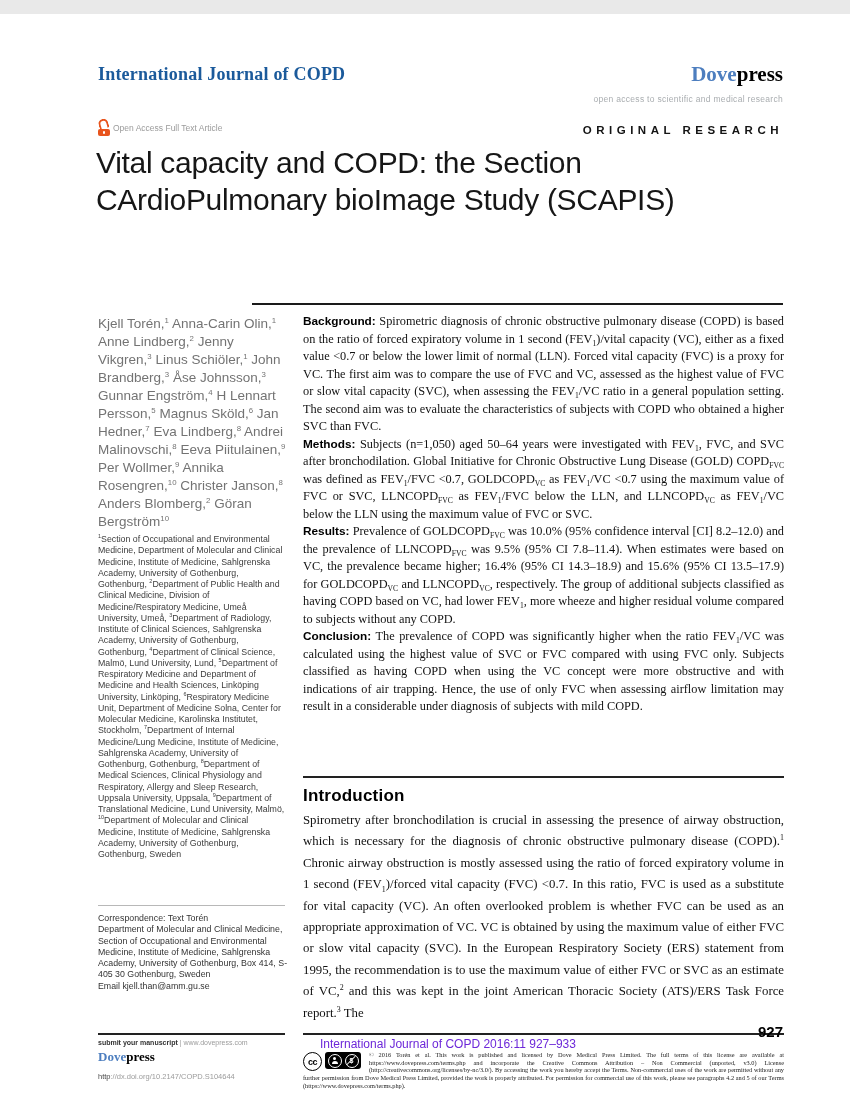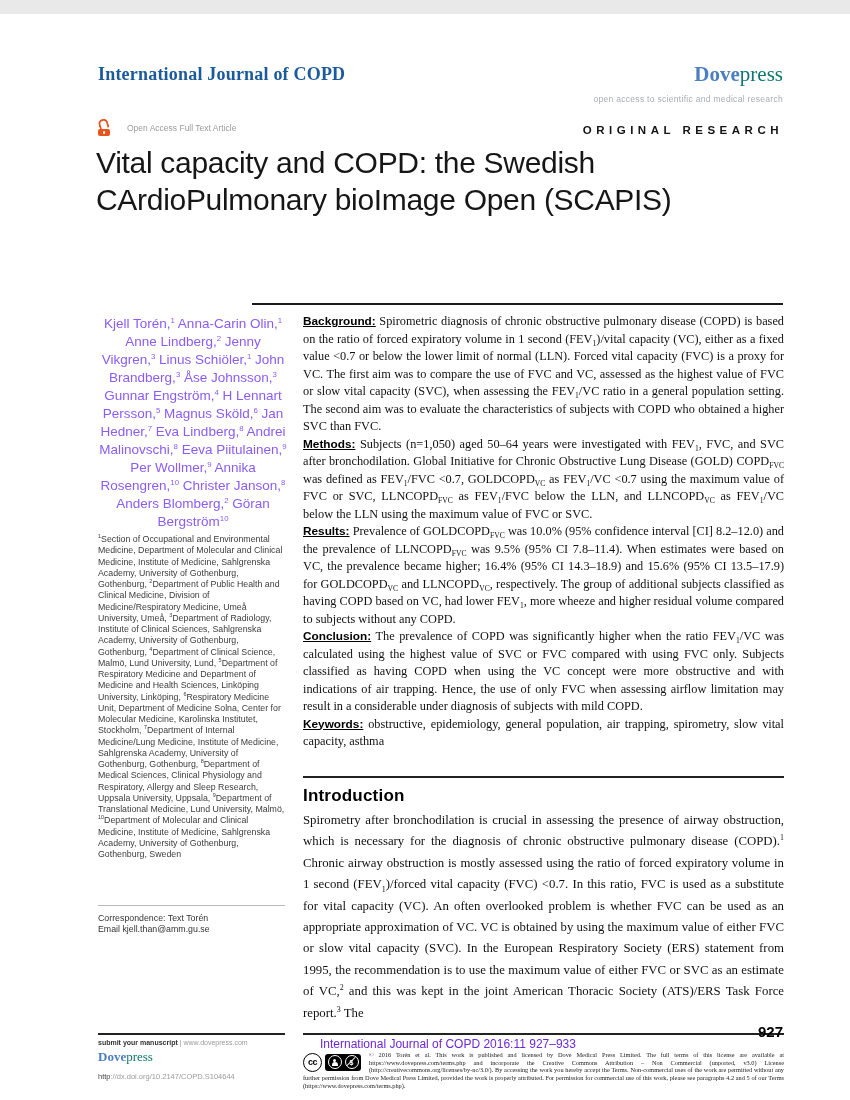--- a/index.html
+++ b/index.html
@@ -9,57 +9,57 @@
     font-family:"Liberation Serif", serif; color:#1a1a1a;
   }
   sup { font-size:62%; vertical-align:super; line-height:0; }
   sub { font-size:62%; vertical-align:sub; line-height:0; }
 
   
   .journal-name { position:absolute; left:98px; top:50px;
     font:700 18px "Liberation Serif", serif; color:#1b5a9b; letter-spacing:0.2px; }
   .dovepress-header { position:absolute; right:67px; top:48px;
     font:700 21px "Liberation Serif", serif; }
-  .dove { color:#4d7ebf; } .press { color:#0f766e; font-weight:400; }
+  .dove { color:#4d7ebf; } .press { color:#000000; font-weight:700; }
   .tagline { position:absolute; right:67px; top:80px;
     font:400 8.5px "Liberation Sans", sans-serif; color:#a9adb0; letter-spacing:0.3px; }
-  .oa-row { position:absolute; left:98px; top:106px; display:flex; align-items:center; gap:16px; }
+  .oa-row { position:absolute; left:98px; top:106px; display:flex; align-items:center; gap:2px; }
   .oa-icon { position:relative; width:13px; height:16px; }
   .oa-shackle { position:absolute; top:0; left:2px; width:6px; height:8px;
     border:2.2px solid #e8541d; border-bottom:none; border-radius:5px 5px 0 0;
     transform:rotate(-16deg); transform-origin:bottom left; }
   .oa-body { position:absolute; bottom:0; left:0; width:12px; height:7.5px;
     background:#e8541d; border-radius:2px; }
   .oa-key { position:absolute; bottom:2.5px; left:4.7px; width:2.5px; height:2.5px;
     background:#fff; border-radius:50%; }
   .oa-label { font:400 8.5px "Liberation Sans", sans-serif; color:#9b9b9b; }
   .article-type { position:absolute; right:67px; top:110px;
     font:600 11.5px "Liberation Sans", sans-serif; letter-spacing:4.5px; color:#141414; }
 
   
   .article-title { position:absolute; left:96px; top:130px; width:590px; margin:0;
     font:400 30px/37px "Liberation Sans", sans-serif; letter-spacing:-0.3px; color:#161616; }
 
   
   .abstract-top-rule { position:absolute; left:252px; top:289px; width:531px; height:2px; background:#1a1a1a; }
 
   .author-list { position:absolute; left:98px; top:301px; width:190px;
-    font:400 13.5px/18px "Liberation Sans", sans-serif; color:#8b5cf6;text-align:center; }
+    font:400 13.5px/18px "Liberation Sans", sans-serif; color:#737373; }
   .author-list sup { font-size:58%; }
   .affiliations { position:absolute; left:98px; top:520px; width:190px;
     font:400 8.8px/11.25px "Liberation Sans", sans-serif; color:#3c3c3c; }
   .corr-rule { position:absolute; left:98px; top:891px; width:187px; height:1px; background:#b8b8b8; }
   .correspondence { position:absolute; left:98px; top:899px; width:190px;
     font:400 8.8px/11.3px "Liberation Sans", sans-serif; color:#333; }
   .correspondence .email-link { color:#333; }
 
   .abstract { position:absolute; left:303px; top:299px; width:481px; }
   .abstract p { margin:0; font:400 12.3px/17.5px "Liberation Serif", serif;
     text-align:justify; color:#111; }
-  .abs-label { font:700 11.8px "Liberation Sans", sans-serif; color:#000;text-decoration:underline; }
+  .abs-label { font:700 11.8px "Liberation Sans", sans-serif; color:#000; }
 
   .kw-rule { position:absolute; left:303px; top:762px; width:481px; height:1.5px; background:#222; }
   .intro-heading { position:absolute; left:303px; top:772px; margin:0;
     font:700 17px "Liberation Sans", sans-serif; color:#000; letter-spacing:0.2px; }
   .intro-text { position:absolute; left:303px; top:796px; width:481px; margin:0;
     font:400 12.8px/21.4px "Liberation Serif", serif; text-align:justify; color:#111; }
 
   
   .footer-rule-left { position:absolute; left:98px; top:1019px; width:187px; height:2px; background:#222; }
   .footer-rule-right { position:absolute; left:303px; top:1019px; width:481px; height:2px; background:#222; }
@@ -71,21 +71,21 @@
   .doi-line { position:absolute; left:98px; top:1058px;
     font:400 7.5px "Liberation Sans", sans-serif; color:#9b9b9b; }
   .doi-line .doi-prefix { font-weight:400; color:#4a4a4a; }
   .citation { position:absolute; left:320px; top:1023px;
     font:400 12px "Liberation Sans", sans-serif; color:#6d28d9; }
   .page-number { position:absolute; right:67px; top:1009px;
     font:700 15px "Liberation Sans", sans-serif; color:#000; }
   .license-block { position:absolute; left:303px; top:1037px; width:481px;
     font:400 6.3px/7.7px "Liberation Serif", serif; color:#222; text-align:justify; }
   .cc-badge { float:left; width:60px; height:20px; margin:1px 6px 1px 0;
-    display:flex; align-items:center; gap:3px; }
+    display:flex; gap:3px; }
   .cc-circle { width:17px; height:17px; border:1.8px solid #000; border-radius:50%;
     display:flex; align-items:center; justify-content:center;
     font:700 9px "Liberation Sans", sans-serif; color:#000; letter-spacing:-0.5px; }
   .cc-box { width:36px; height:17px; background:#000; border-radius:3px;
     display:flex; align-items:center; justify-content:center; gap:3px; }
   .cc-chip { position:relative; width:12px; height:12px; border:1px solid #fff; border-radius:50%;
     display:flex; flex-direction:column; align-items:center; justify-content:center; }
   .person-head { width:3px; height:3px; background:#fff; border-radius:50%; margin-bottom:0.5px; }
   .person-body { width:6px; height:3.5px; background:#fff; border-radius:3px 3px 0 0; }
   .nc-dollar { color:#fff; font:700 7px "Liberation Sans", sans-serif; }
@@ -104,38 +104,38 @@
   <div class="oa-row">
     <span class="oa-icon">
       <span class="oa-shackle"></span>
         <span class="oa-body"></span>
         <span class="oa-key"></span>
     </span>
     <span class="oa-label">Open Access Full Text Article</span>
   </div>
   <div class="article-type">ORIGINAL RESEARCH</div>
 
-  <h1 class="article-title">Vital capacity and COPD: the Swedish CArdioPulmonary bioImage Open (SCAPIS)</h1>
+  <h1 class="article-title">Vital capacity and COPD: the Section CArdioPulmonary bioImage Study (SCAPIS)</h1>
 
   <div class="abstract-top-rule"></div>
 
   <div class="author-list">Kjell Torén,<sup>1</sup> Anna-Carin Olin,<sup>1</sup> Anne Lindberg,<sup>2</sup> Jenny Vikgren,<sup>3</sup> Linus Schiöler,<sup>1</sup> John Brandberg,<sup>3</sup> Åse Johnsson,<sup>3</sup> Gunnar Engström,<sup>4</sup> H Lennart Persson,<sup>5</sup> Magnus Sköld,<sup>6</sup> Jan Hedner,<sup>7</sup> Eva Lindberg,<sup>8</sup> Andrei Malinovschi,<sup>8</sup> Eeva Piitulainen,<sup>9</sup> Per Wollmer,<sup>9</sup> Annika Rosengren,<sup>10</sup> Christer Janson,<sup>8</sup> Anders Blomberg,<sup>2</sup> Göran Bergström<sup>10</sup></div>
   <div class="affiliations"><sup>1</sup>Section of Occupational and Environmental Medicine, Department of Molecular and Clinical Medicine, Institute of Medicine, Sahlgrenska Academy, University of Gothenburg, Gothenburg, <sup>2</sup>Department of Public Health and Clinical Medicine, Division of Medicine/Respiratory Medicine, Umeå University, Umeå, <sup>3</sup>Department of Radiology, Institute of Clinical Sciences, Sahlgrenska Academy, University of Gothenburg, Gothenburg, <sup>4</sup>Department of Clinical Science, Malmö, Lund University, Lund, <sup>5</sup>Department of Respiratory Medicine and Department of Medicine and Health Sciences, Linköping University, Linköping, <sup>6</sup>Respiratory Medicine Unit, Department of Medicine Solna, Center for Molecular Medicine, Karolinska Institutet, Stockholm, <sup>7</sup>Department of Internal Medicine/Lung Medicine, Institute of Medicine, Sahlgrenska Academy, University of Gothenburg, Gothenburg, <sup>8</sup>Department of Medical Sciences, Clinical Physiology and Respiratory, Allergy and Sleep Research, Uppsala University, Uppsala, <sup>9</sup>Department of Translational Medicine, Lund University, Malmö, <sup>10</sup>Department of Molecular and Clinical Medicine, Institute of Medicine, Sahlgrenska Academy, University of Gothenburg, Gothenburg, Sweden</div>
   <div class="corr-rule"></div>
   <div class="correspondence">
     <div>Correspondence: Text Torén</div>
+    <div>Department of Molecular and Clinical Medicine, Section of Occupational and Environmental Medicine, Institute of Medicine, Sahlgrenska Academy, University of Gothenburg, Box 414, S-405 30 Gothenburg, Sweden</div>
     <div><span>Email </span><span class="email-link">kjell.than@amm.gu.se</span></div>
   </div>
 
   <div class="abstract" id="abstract-container">
       <p><span class="abs-label">Background:</span><span> Spirometric diagnosis of chronic obstructive pulmonary disease (COPD) is based on the ratio of forced expiratory volume in 1 second (FEV<sub>1</sub>)/vital capacity (VC), either as a fixed value &lt;0.7 or below the lower limit of normal (LLN). Forced vital capacity (FVC) is a proxy for VC. The first aim was to compare the use of FVC and VC, assessed as the highest value of FVC or slow vital capacity (SVC), when assessing the FEV<sub>1</sub>/VC ratio in a general population setting. The second aim was to evaluate the characteristics of subjects with COPD who obtained a higher SVC than FVC.</span></p>
       <p><span class="abs-label">Methods:</span><span> Subjects (n=1,050) aged 50–64 years were investigated with FEV<sub>1</sub>, FVC, and SVC after bronchodilation. Global Initiative for Chronic Obstructive Lung Disease (GOLD) COPD<sub>FVC</sub> was defined as FEV<sub>1</sub>/FVC &lt;0.7, GOLDCOPD<sub>VC</sub> as FEV<sub>1</sub>/VC &lt;0.7 using the maximum value of FVC or SVC, LLNCOPD<sub>FVC</sub> as FEV<sub>1</sub>/FVC below the LLN, and LLNCOPD<sub>VC</sub> as FEV<sub>1</sub>/VC below the LLN using the maximum value of FVC or SVC.</span></p>
       <p><span class="abs-label">Results:</span><span> Prevalence of GOLDCOPD<sub>FVC</sub> was 10.0% (95% confidence interval [CI] 8.2–12.0) and the prevalence of LLNCOPD<sub>FVC</sub> was 9.5% (95% CI 7.8–11.4). When estimates were based on VC, the prevalence became higher; 16.4% (95% CI 14.3–18.9) and 15.6% (95% CI 13.5–17.9) for GOLDCOPD<sub>VC</sub> and LLNCOPD<sub>VC</sub>, respectively. The group of additional subjects classified as having COPD based on VC, had lower FEV<sub>1</sub>, more wheeze and higher residual volume compared to subjects without any COPD.</span></p>
       <p><span class="abs-label">Conclusion:</span><span> The prevalence of COPD was significantly higher when the ratio FEV<sub>1</sub>/VC was calculated using the highest value of SVC or FVC compared with using FVC only. Subjects classified as having COPD when using the VC concept were more obstructive and with indications of air trapping. Hence, the use of only FVC when assessing airflow limitation may result in a considerable under diagnosis of subjects with mild COPD.</span></p>
-      <p><span class="abs-label">Keywords:</span><span> obstructive, epidemiology, general population, air trapping, spirometry, slow vital capacity, asthma</span></p>
     </div>
   <div class="kw-rule"></div>
 
   <h2 class="intro-heading">Introduction</h2>
   <p class="intro-text">Spirometry after bronchodilation is crucial in assessing the presence of airway obstruction, which is necessary for the diagnosis of chronic obstructive pulmonary disease (COPD).<sup>1</sup> Chronic airway obstruction is mostly assessed using the ratio of forced expiratory volume in 1 second (FEV<sub>1</sub>)/forced vital capacity (FVC) &lt;0.7. In this ratio, FVC is used as a substitute for vital capacity (VC). An often overlooked problem is whether FVC can be used as an appropriate approximation of VC. VC is obtained by using the maximum value of either FVC or slow vital capacity (SVC). In the European Respiratory Society (ERS) statement from 1995, the recommendation is to use the maximum value of either FVC or SVC as an estimate of VC,<sup>2</sup> and this was kept in the joint American Thoracic Society (ATS)/ERS Task Force report.<sup>3</sup> The</p>
 
   <div class="footer-rule-left"></div>
   <div class="footer-rule-right"></div>
 
   <div class="submit-line"><span>submit your manuscript</span><span class="submit-url"> | </span><span class="submit-url">www.dovepress.com</span></div>

